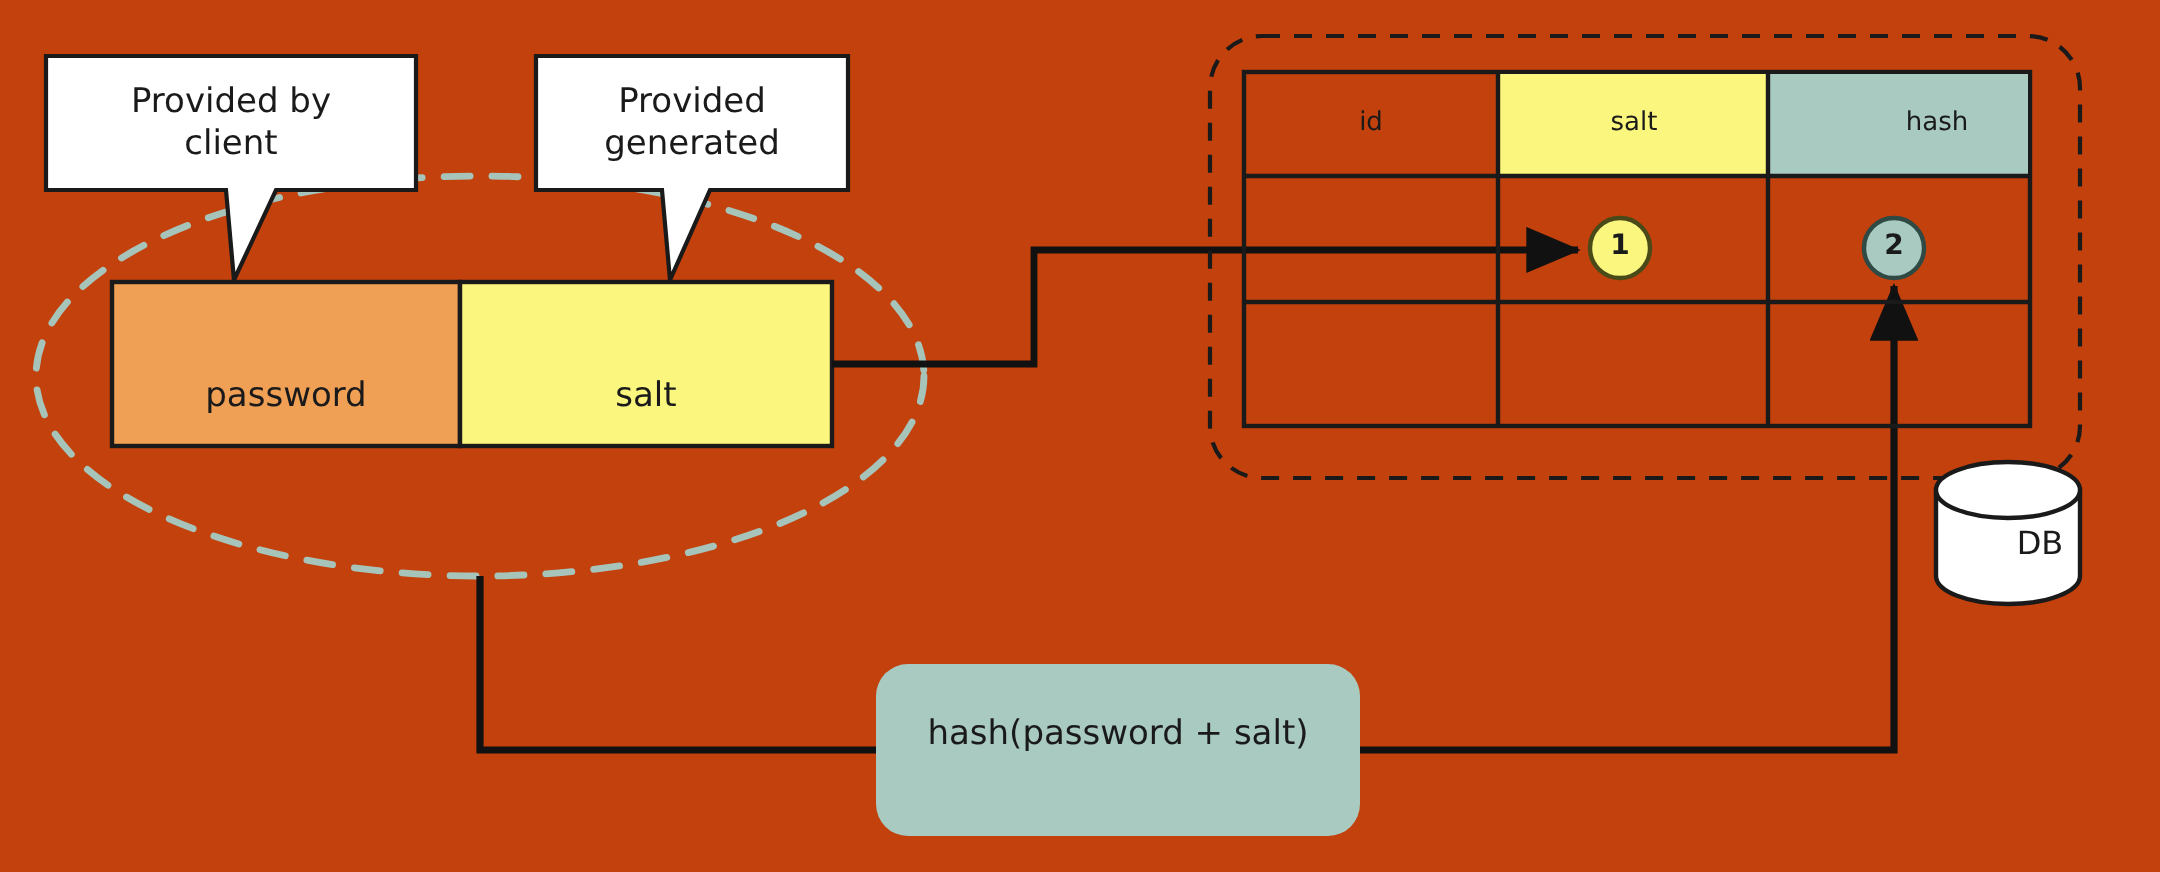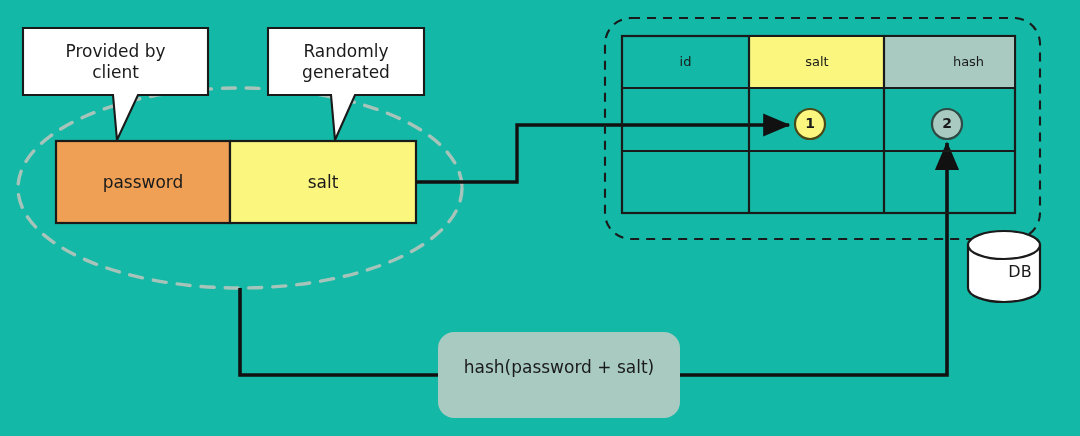--- a/index.html
+++ b/index.html
@@ -4,42 +4,42 @@
 <style>
   html, body {
     margin: 0;
     padding: 0;
     background: #ffffff;
   }
   #stage {
     position: relative;
     width: 1080px;
     height: 436px;
-    background: #14b8a6;
+    background: #c2410c;
     font-family: "DejaVu Sans", sans-serif;
     overflow: hidden;
   }
   #vector-layer {
     position: absolute;
     left: 0; top: 0;
     width: 1080px;
     height: 436px;
   }
   .lbl {
     position: absolute;
     display: flex;
     align-items: center;
     justify-content: center;
     text-align: center;
     color: #1a1a1a;
     pointer-events: none;
     line-height: 1.22;
   }
   .callout-text { font-size: 17px; }
-  .block-text   { font-size: 17px; }
+  .block-text   { font-size: 17px; margin-top: 16px; }
   .th-text      { font-size: 13px; }
   .marker-text  { font-size: 14px; font-weight: 600; }
   .db-text      { font-size: 16px; margin-left: 16px; }
   .hash-text    { font-size: 17px; }
 </style>
 </head>
 <body>
 
 <div id="stage">
 
@@ -86,21 +86,21 @@
 
     <rect x="438" y="332" width="242" height="86" rx="16" ry="16" fill="#A8CAC0" stroke="none"></rect>
   </svg>
 
   <div class="lbl callout-text" style="left:23px; top:34px; width:185px; height:56px; flex-direction:column;">
     <span>Provided by</span>
     <span>client</span>
   </div>
 
   <div class="lbl callout-text" style="left:268px; top:34px; width:156px; height:56px; flex-direction:column;">
-    <span>Randomly</span>
+    <span>Provided</span>
     <span>generated</span>
   </div>
 
   <div class="lbl block-text" style="left:56px; top:141px; width:174px; height:82px;">password</div>
 
   <div class="lbl block-text" style="left:230px; top:141px; width:186px; height:82px;">salt</div>
 
   <div class="lbl th-text" style="left:622px; top:37px; width:127px; height:50px;">id</div>
 
   <div class="lbl th-text" style="left:750px; top:37px; width:134px; height:50px;">salt</div>

